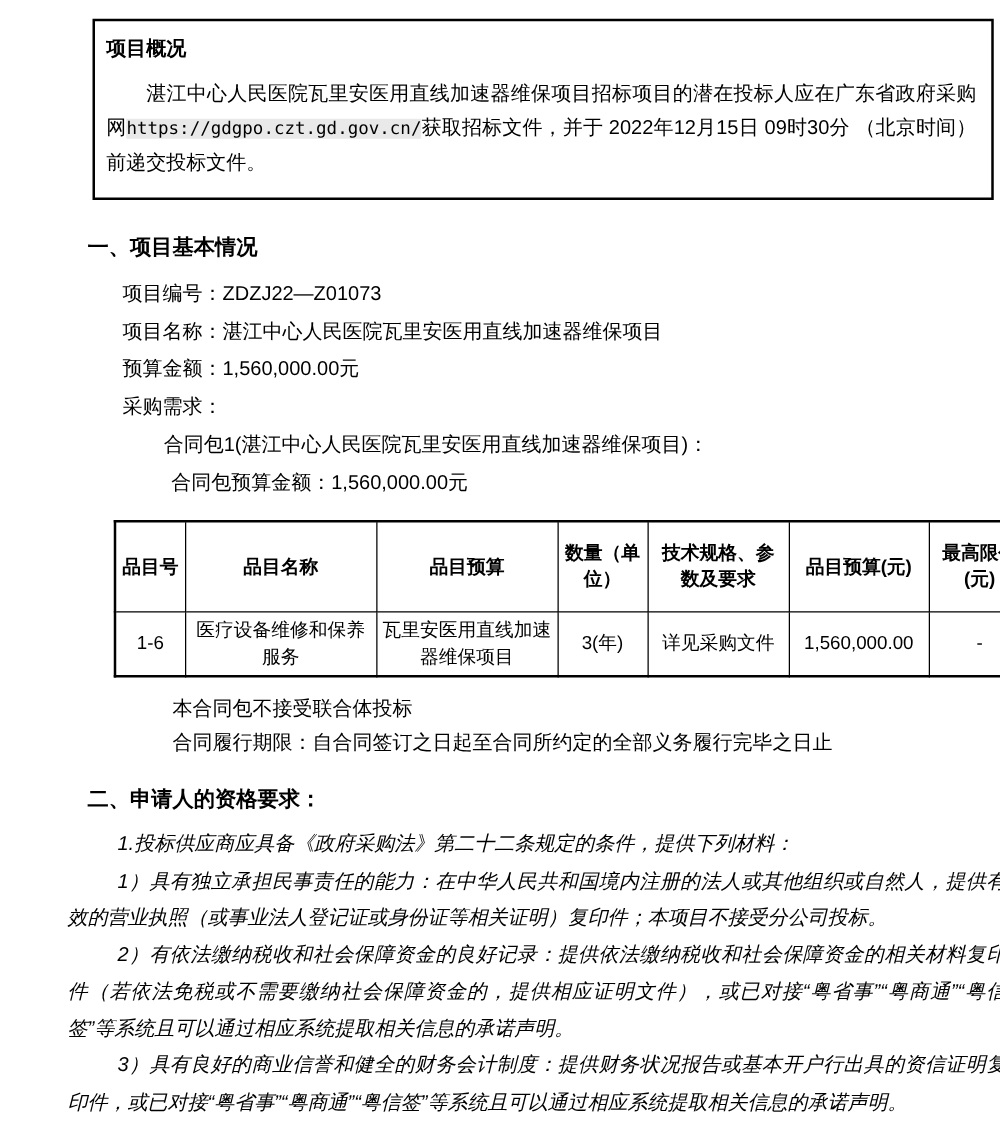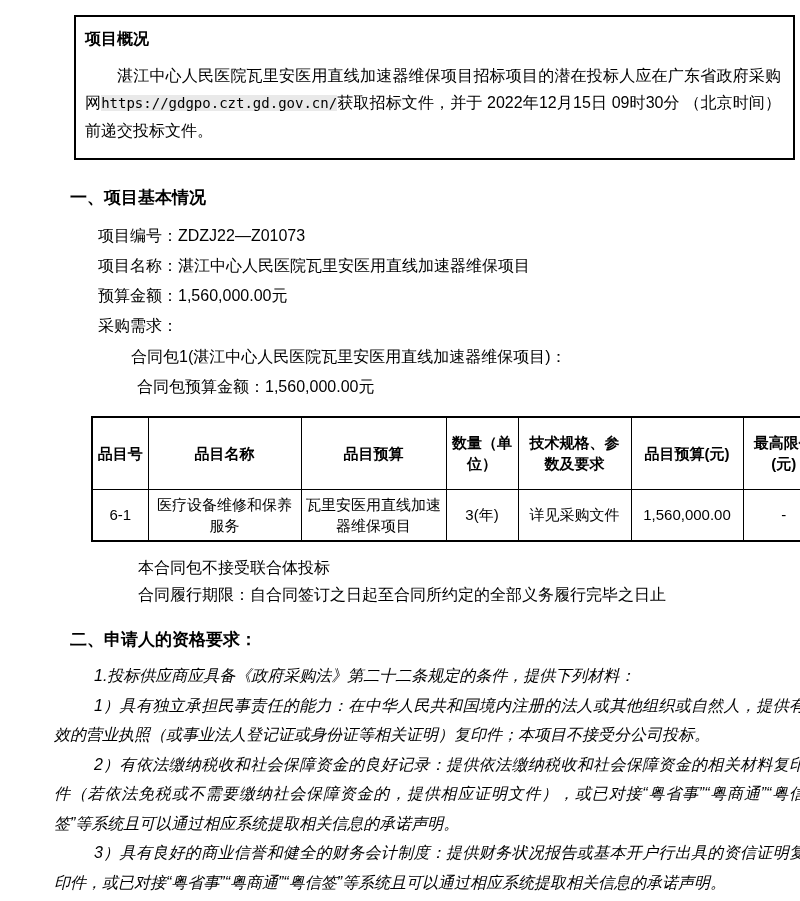--- a/index.html
+++ b/index.html
@@ -119,21 +119,21 @@
         <th>品目名称</th>
         <th>品目预算</th>
         <th>数量（单位）</th>
         <th>技术规格、参数及要求</th>
         <th>品目预算(元)</th>
         <th>最高限价(元)</th>
       </tr>
     </thead>
     <tbody>
       <tr>
-        <td>6-1</td>
+        <td>1-6</td>
         <td>医疗设备维修和保养服务</td>
         <td>瓦里安医用直线加速器维保项目</td>
         <td>3(年)</td>
         <td>详见采购文件</td>
         <td class="cell-budget">1,560,000.00</td>
         <td class="cell-maxprice">-</td>
       </tr>
     </tbody>
   </table>
 

